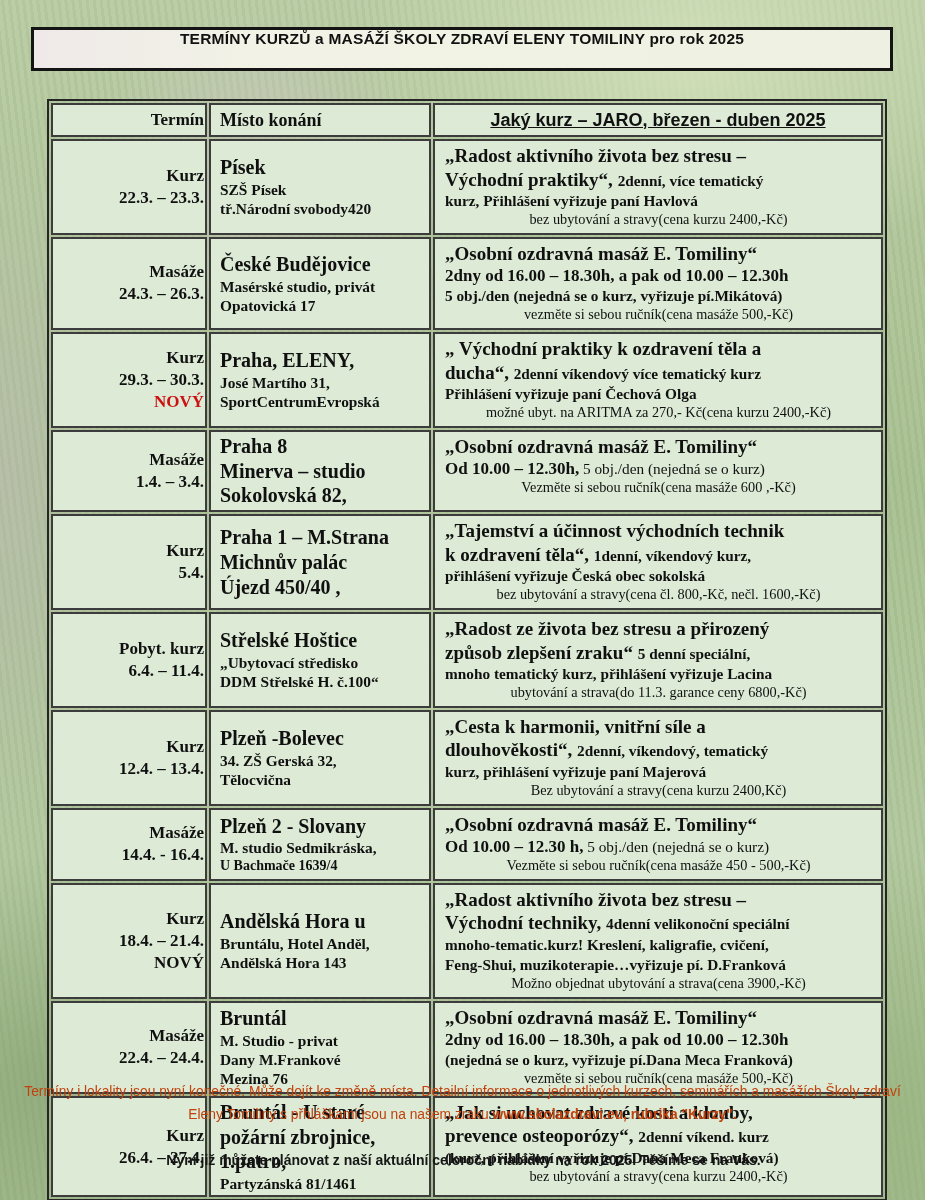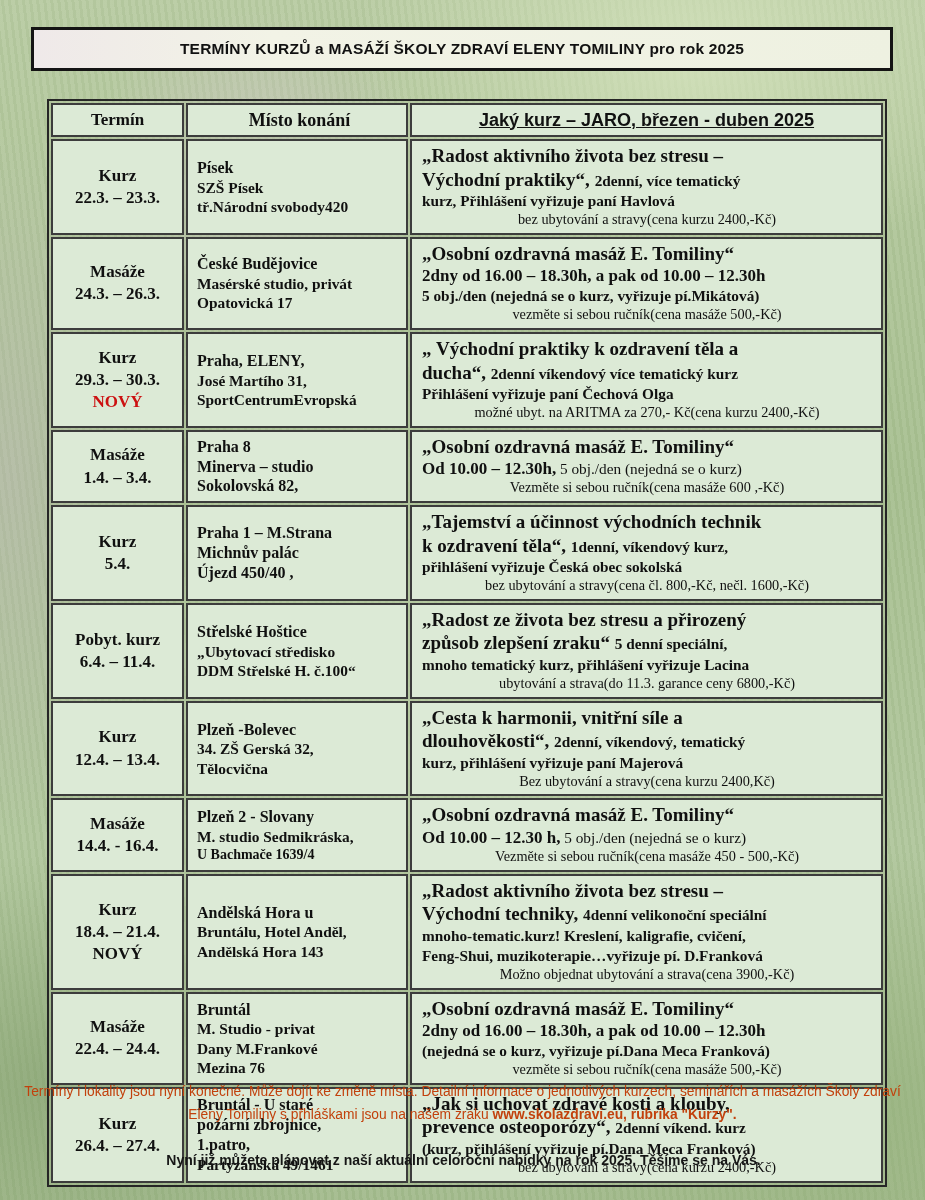--- a/index.html
+++ b/index.html
@@ -13,44 +13,44 @@
       radial-gradient(600px 500px at 50% 55%, rgba(208,224,186,0.5), rgba(208,224,186,0) 70%),
       radial-gradient(420px 320px at 6% 90%, rgba(123,152,102,0.5), rgba(123,152,102,0) 70%),
       radial-gradient(520px 360px at 94% 92%, rgba(148,176,122,0.6), rgba(148,176,122,0) 70%),
       repeating-linear-gradient(83deg, rgba(86,116,66,0.05) 0 3px, rgba(255,255,255,0.05) 3px 7px),
       linear-gradient(180deg,#b8cba2 0%,#a7bf90 40%,#b0c69c 70%,#a3bb8d 100%);
   }
   .title-bar{
     position:absolute;left:31px;top:27px;width:862px;height:44px;box-sizing:border-box;
     border:3px solid #141414;
     background:linear-gradient(90deg,#efe9e9 0%,#f2f3e6 28%,#eef1e1 100%);
-    display:flex;align-items:center;justify-content:center;
+    display:flex;align-items:flex-start;justify-content:center;
     font-weight:bold;font-size:15.5px;color:#111;letter-spacing:0.2px;
   }
   table.sched{
     position:absolute;left:47px;top:99px;width:840px;
     border-collapse:separate;border-spacing:2px;
     border:2px solid #262626;background:rgba(170,190,150,0.35);
   }
   table.sched th, table.sched td{
     background:#dcead6;border:2px solid #3c3c3c;box-sizing:border-box;
   }
   th{height:34px;font-family:"Liberation Sans",sans-serif;font-weight:bold;font-size:18px;color:#111;}
   th.u span{text-decoration:underline;}
   .term{
-    width:133px;text-align:center;vertical-align:middle;
+    width:156px;text-align:right;vertical-align:middle;
     font-family:"Liberation Serif",serif;font-weight:bold;font-size:17px;line-height:1.3;color:#101010;
   }
   .badge{font-weight:bold;}
   .badge.red{color:#cc1111;}
   .place{
     width:222px;vertical-align:middle;padding:2px 4px 2px 9px;
     font-family:"Liberation Serif",serif;line-height:1.24;color:#101010;
   }
-  .p-big{font-size:16px;font-weight:bold;}
+  .p-big{font-size:20px;font-weight:bold;}
   .p-med{font-size:15.4px;font-weight:bold;}
   .p-sm{font-size:14px;font-weight:bold;}
   .course{
     vertical-align:top;padding:3px 9px 4px 10px;
     font-family:"Liberation Serif",serif;line-height:1.24;color:#101010;
   }
   .cline{white-space:nowrap;}
   .t-big{font-size:19px;font-weight:bold;margin-top:44px;}
   .t-big2{font-size:17px;font-weight:bold;}
   .t-med{font-size:15.3px;font-weight:bold;}
@@ -70,21 +70,21 @@
 <body>
 
 <div class="title-bar">
   <span>TERMÍNY KURZŮ a MASÁŽÍ ŠKOLY ZDRAVÍ ELENY TOMILINY pro rok 2025</span>
 </div>
 
 <table class="sched">
   <thead>
     <tr>
       <th class="term"><span>Termín</span></th>
-      <th class="place" style="text-align:center;"><span>Místo konání</span></th>
+      <th class="place" style="text-align:left;"><span>Místo konání</span></th>
       <th class="u"><span>Jaký kurz –  JARO, březen - duben 2025</span></th>
     </tr>
   </thead>
   <tbody>
       <tr style="height: 88px;">
         <td class="term">
           <div>Kurz</div>
           <div>22.3. – 23.3.</div>
         </td>
         <td class="place">
@@ -286,21 +286,21 @@
       </tr>
       <tr style="height: 86px;">
         <td class="term">
           <div>Kurz</div>
           <div>26.4. – 27.4.</div>
         </td>
         <td class="place">
           <div class="p-big">Bruntál - U staré</div>
           <div class="p-big">požární zbrojnice,</div>
           <div class="p-big">1.patro,</div>
-          <div class="p-med">Partyzánská 49/1461</div>
+          <div class="p-med">Partyzánská 81/1461</div>
         </td>
         <td class="course">
           <div class="cline"><span class="t-big">„Jak si uchovat zdravé kosti a klouby,</span></div>
           <div class="cline"><span class="t-big">prevence osteoporózy“, </span><span class="t-med">2denní víkend. kurz</span></div>
           <div class="cline"><span class="t-med">(kurz, přihlášení vyřizuje pí.Dana Meca Franková)</span></div>
           <div class="note">
             <span>bez ubytování a stravy</span>
             <span>(cena kurzu 2400,-Kč)</span>
           </div>
         </td>

